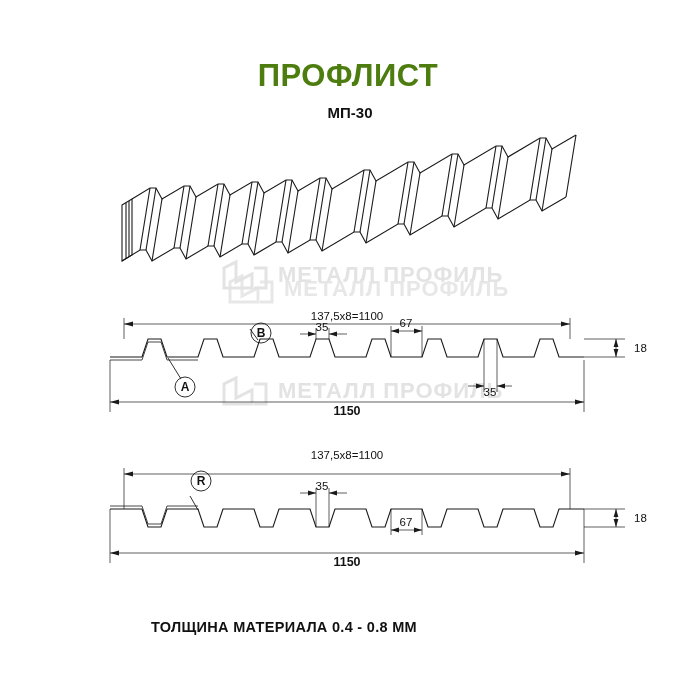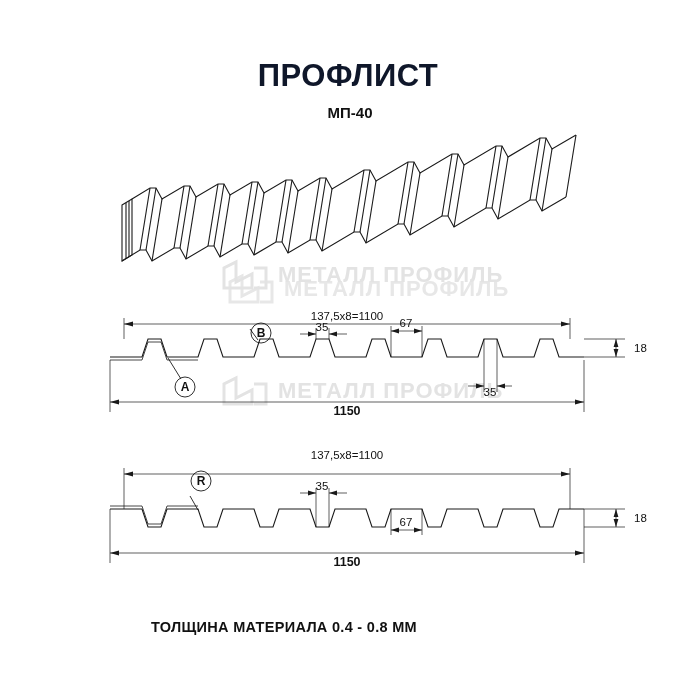--- a/index.html
+++ b/index.html
@@ -23,21 +23,21 @@
   
   .title {
     position: absolute;
     top: 58px;
     left: 0;
     width: 696px;
     text-align: center;
     font-size: 31px;
     font-weight: bold;
     letter-spacing: 0.5px;
-    color: #0f172a;
+    color: #4d7c0f;
   }
   .subtitle {
     position: absolute;
     top: 104px;
     left: 0;
     width: 700px;
     text-align: center;
     font-size: 15px;
     font-weight: bold;
     color: #111111;
@@ -89,21 +89,21 @@
   }
   .wm1 { left: 222px; top: 258px; }
   .wm2 { left: 222px; top: 374px; }
 </style>
 </head>
 <body>
 
 <div class="page">
 
   <div class="title">ПРОФЛИСТ</div>
-  <div class="subtitle">МП-40</div>
+  <div class="subtitle">МП-30</div>
 
   <div class="wm wm1">
     <div class="wm-mark">
       <svg width="46" height="34" viewBox="0 0 46 34">
         <path d="M2 30 L2 10 L14 4 L14 24 L30 16 L30 30 Z" fill="none" stroke="#e3e3e3" stroke-width="3"></path>
         <path d="M32 10 L44 10 L44 30 L32 30" fill="none" stroke="#e3e3e3" stroke-width="3"></path>
       </svg>
     </div>
     <div class="wm-text">МЕТАЛЛ ПРОФИЛЬ</div>
   </div>

